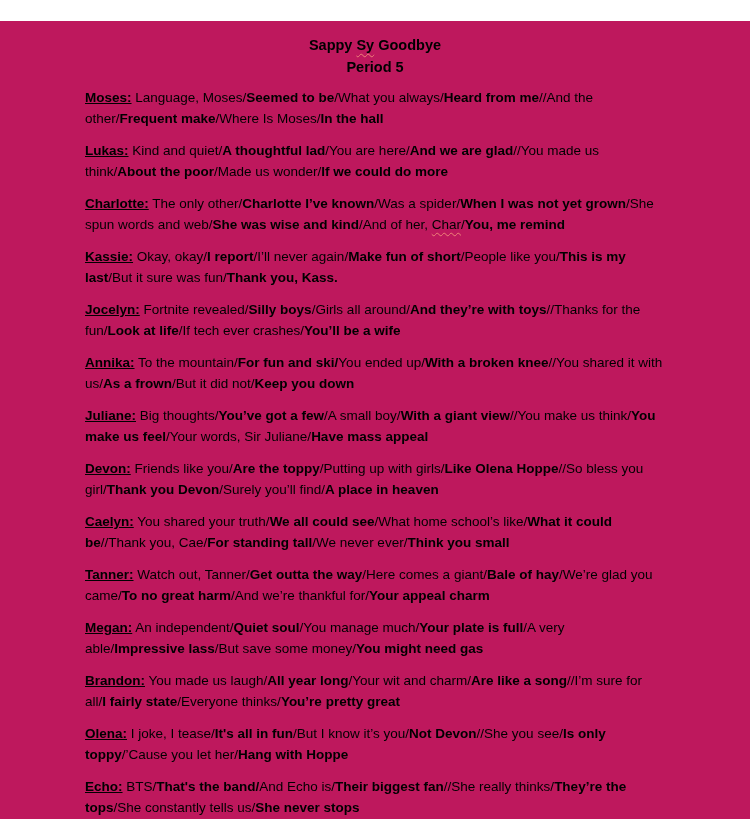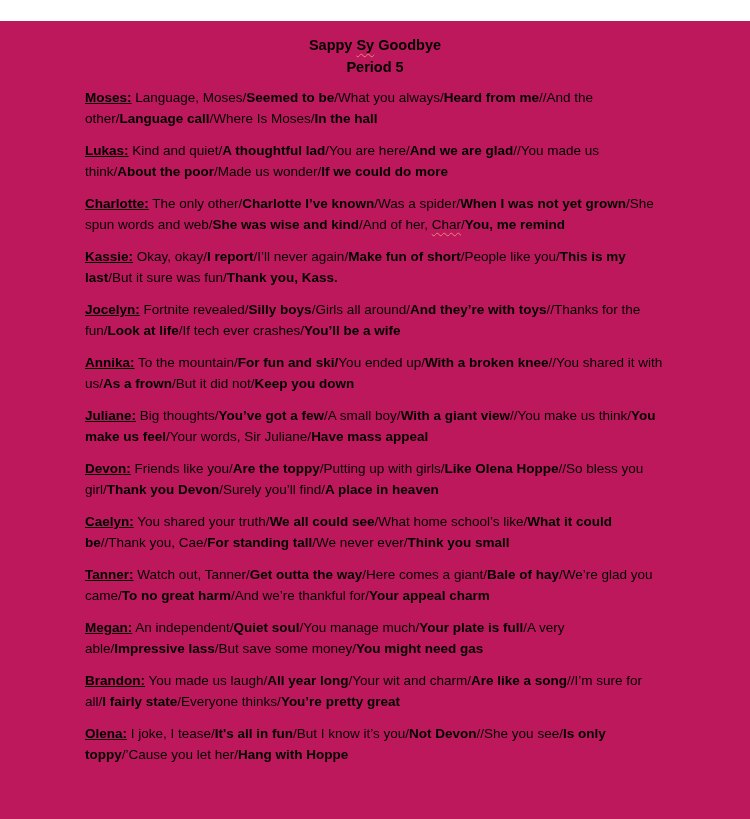--- a/index.html
+++ b/index.html
@@ -49,27 +49,28 @@
     text-underline-offset: 3px;
   }
 </style>
 </head>
 <body>
 
 <div class="doc">
   <div class="title" id="title-line"><span>Sappy </span><span class="squiggle" style="text-decoration-color: rgb(238, 130, 119);">Sy</span><span> Goodbye</span></div>
   <div class="subtitle">Period 5</div>
   <div class="content" id="paragraphs">
-      <div class="para"><span class="student-name">Moses:</span><span> Language, Moses/</span><span class="bold">Seemed to be</span><span>/What you always/</span><span class="bold">Heard from me</span><span>//And the other/</span><span class="bold">Language call</span><span>/Where Is Moses/</span><span class="bold">In the hall</span></div>
+      <div class="para"><span class="student-name">Moses:</span><span> Language, Moses/</span><span class="bold">Seemed to be</span><span>/What you always/</span><span class="bold">Heard from me</span><span>//And the other/</span><span class="bold">Frequent make</span><span>/Where Is Moses/</span><span class="bold">In the hall</span></div>
       <div class="para"><span class="student-name">Lukas:</span><span> Kind and quiet/</span><span class="bold">A thoughtful lad</span><span>/You are here/</span><span class="bold">And we are glad</span><span>//You made us think/</span><span class="bold">About the poor</span><span>/Made us wonder/</span><span class="bold">If we could do more</span></div>
       <div class="para"><span class="student-name">Charlotte:</span><span> The only other/</span><span class="bold">Charlotte I’ve known</span><span>/Was a spider/</span><span class="bold">When I was not yet grown</span><span>/She spun words and web/</span><span class="bold">She was wise and kind</span><span>/And of her, </span><span class="squiggle" style="text-decoration-color: rgb(238, 130, 119);">Char</span><span>/</span><span class="bold">You, me remind</span></div>
       <div class="para"><span class="student-name">Kassie:</span><span> Okay, okay/</span><span class="bold">I report</span><span>/I’ll never again/</span><span class="bold">Make fun of short</span><span>/People like you/</span><span class="bold">This is my last</span><span>/But it sure was fun/</span><span class="bold">Thank you, Kass.</span></div>
       <div class="para"><span class="student-name">Jocelyn:</span><span> Fortnite revealed/</span><span class="bold">Silly boys</span><span>/Girls all around/</span><span class="bold">And they’re with toys</span><span>//Thanks for the fun/</span><span class="bold">Look at life</span><span>/If tech ever crashes/</span><span class="bold">You’ll be a wife</span></div>
       <div class="para"><span class="student-name">Annika:</span><span> To the mountain/</span><span class="bold">For fun and ski/</span><span>You ended up/</span><span class="bold">With a broken knee</span><span>//You shared it with us/</span><span class="bold">As a frown</span><span>/But it did not/</span><span class="bold">Keep you down</span></div>
       <div class="para"><span class="student-name">Juliane:</span><span> Big thoughts/</span><span class="bold">You’ve got a few</span><span>/A small boy/</span><span class="bold">With a giant view</span><span>//You make us think/</span><span class="bold">You make us feel</span><span>/Your words, Sir Juliane/</span><span class="bold">Have mass appeal</span></div>
       <div class="para"><span class="student-name">Devon:</span><span> Friends like you/</span><span class="bold">Are the toppy</span><span>/Putting up with girls/</span><span class="bold">Like Olena Hoppe</span><span>//So bless you girl/</span><span class="bold">Thank you Devon</span><span>/Surely you’ll find/</span><span class="bold">A place in heaven</span></div>
       <div class="para"><span class="student-name">Caelyn:</span><span> You shared your truth/</span><span class="bold">We all could see</span><span>/What home school’s like/</span><span class="bold">What it could be</span><span>//Thank you, Cae/</span><span class="bold">For standing tall</span><span>/We never ever/</span><span class="bold">Think you small</span></div>
       <div class="para"><span class="student-name">Tanner:</span><span> Watch out, Tanner/</span><span class="bold">Get outta the way</span><span>/Here comes a giant/</span><span class="bold">Bale of hay</span><span>/We’re glad you came/</span><span class="bold">To no great harm</span><span>/And we’re thankful for/</span><span class="bold">Your appeal charm</span></div>
       <div class="para"><span class="student-name">Megan:</span><span> An independent/</span><span class="bold">Quiet soul</span><span>/You manage much/</span><span class="bold">Your plate is full</span><span>/A very able/</span><span class="bold">Impressive lass</span><span>/But save some money/</span><span class="bold">You might need gas</span></div>
       <div class="para"><span class="student-name">Brandon:</span><span> You made us laugh/</span><span class="bold">All year long</span><span>/Your wit and charm/</span><span class="bold">Are like a song</span><span>//I’m sure for all/</span><span class="bold">I fairly state</span><span>/Everyone thinks/</span><span class="bold">You’re pretty great</span></div>
       <div class="para"><span class="student-name">Olena:</span><span> I joke, I tease/</span><span class="bold">It's all in fun</span><span>/But I know it’s you/</span><span class="bold">Not Devon</span><span>//She you see/</span><span class="bold">Is only toppy</span><span>/’Cause you let her/</span><span class="bold">Hang with Hoppe</span></div>
+      <div class="para"><span class="student-name">Echo:</span><span> BTS/</span><span class="bold">That's the band/</span><span>And Echo is/</span><span class="bold">Their biggest fan</span><span>//She really thinks/</span><span class="bold">They’re the tops</span><span>/She constantly tells us/</span><span class="bold">She never stops</span></div>
     </div>
 </div>
 
 </body></html>

